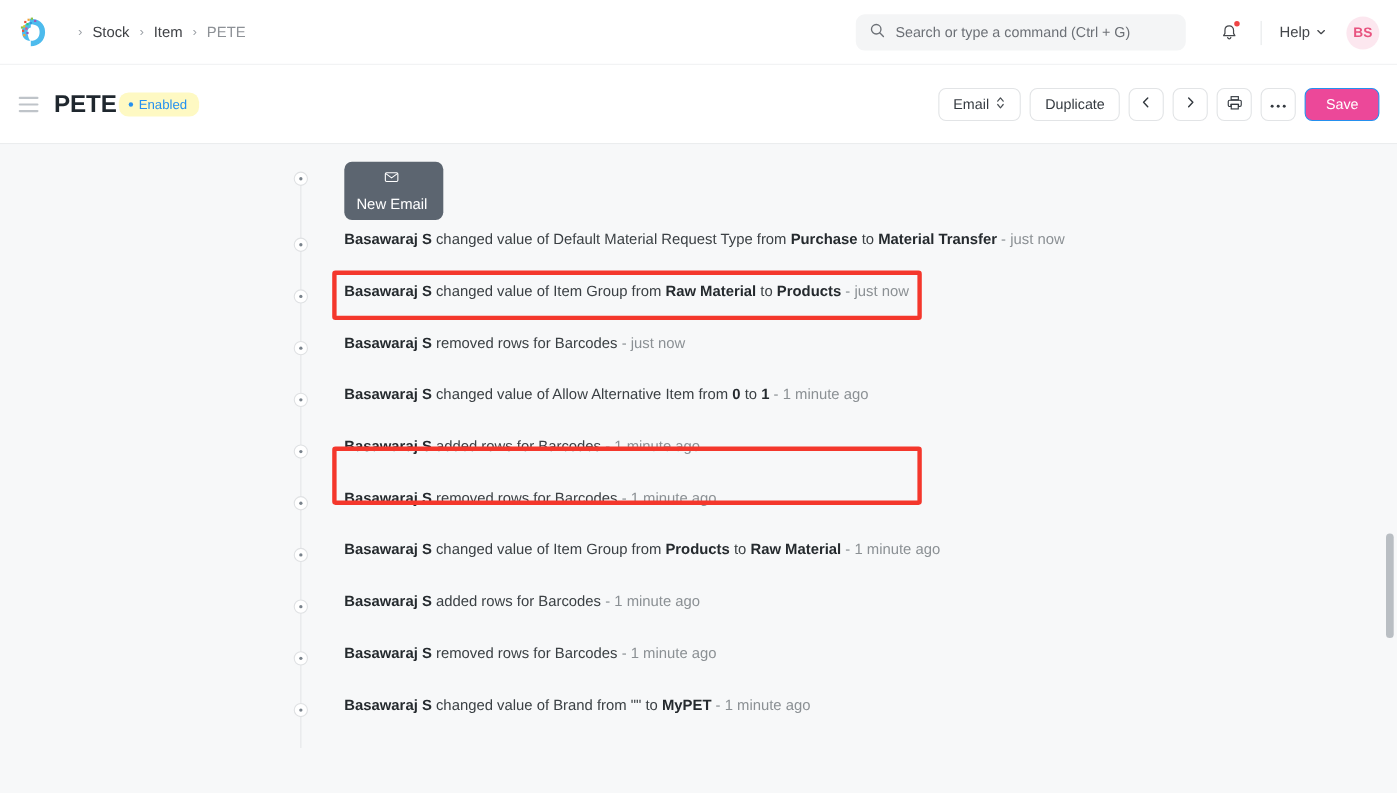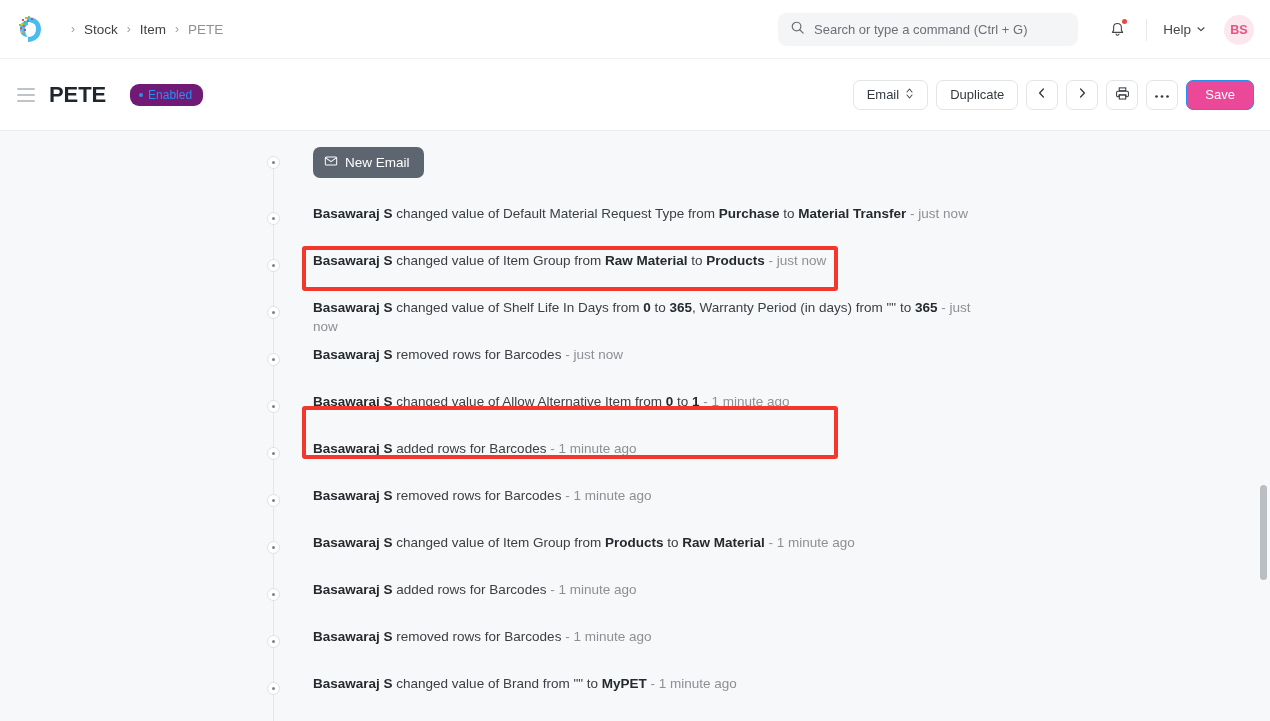--- a/index.html
+++ b/index.html
@@ -130,22 +130,22 @@
     display: block; height: 2px; width: 100%;
     background: #bfc4c9; border-radius: 1px;
   }
   .page-title {
     font-size: 22px;
     font-weight: bold;
     color: #1f272e;
     letter-spacing: -0.1px;
   }
   .status-badge {
-    margin-left: 24px;
-    background: #701a75;
+    margin-left: 2px;
+    background: #fef9c3;
     color: #2490ef;
     font-size: 12px;
     padding: 5px 11px 5px 9px;
     border-radius: 9px;
     display: inline-flex;
     align-items: center;
     gap: 5px;
     line-height: 1;
   }
   .badge-dot {
@@ -245,20 +245,21 @@
     color: #ffffff;
     font-size: 13.5px;
     padding: 7px 14px 7px 11px;
     border-radius: 7px;
     display: inline-flex;
     align-items: center;
     gap: 7px;
     border: none;
     cursor: pointer;
     font-family: "Liberation Sans", sans-serif;
+    flex-direction: column;
   }
 
   .highlight-box {
     position: absolute;
     border: 4px solid #f4372c;
     border-radius: 3px;
     pointer-events: none;
     z-index: 5;
   }
 
@@ -437,26 +438,20 @@
         <div class="tl-row">
           <div class="tl-dot-cell" style="top: 15px;">
             <div class="tl-dot"></div>
           </div>
           <div class="tl-body" style="padding-top: 8px;"><b>Basawaraj S</b><span> changed value of Item Group from </span><b>Raw Material</b><span> to </span><b>Products</b><span class="tl-time"> - just now</span></div>
         </div>
         <div class="tl-row">
           <div class="tl-dot-cell" style="top: 15px;">
             <div class="tl-dot"></div>
           </div>
-          <div class="tl-body" style="padding-top: 8px;"><b>Basawaraj S</b><span> changed value of Shelf Life In Days from </span><b>0</b><span> to </span><b>365</b><span>, Warranty Period (in days) from "" to </span><b>365</b><span class="tl-time"> - just now</span></div>
-        </div>
-        <div class="tl-row">
-          <div class="tl-dot-cell" style="top: 15px;">
-            <div class="tl-dot"></div>
-          </div>
           <div class="tl-body" style="padding-top: 8px;"><b>Basawaraj S</b><span> removed rows for Barcodes</span><span class="tl-time"> - just now</span></div>
         </div>
         <div class="tl-row">
           <div class="tl-dot-cell" style="top: 15px;">
             <div class="tl-dot"></div>
           </div>
           <div class="tl-body" style="padding-top: 8px;"><b>Basawaraj S</b><span> changed value of Allow Alternative Item from </span><b>0</b><span> to </span><b>1</b><span class="tl-time"> - 1 minute ago</span></div>
         </div>
         <div class="tl-row">
           <div class="tl-dot-cell" style="top: 15px;">

